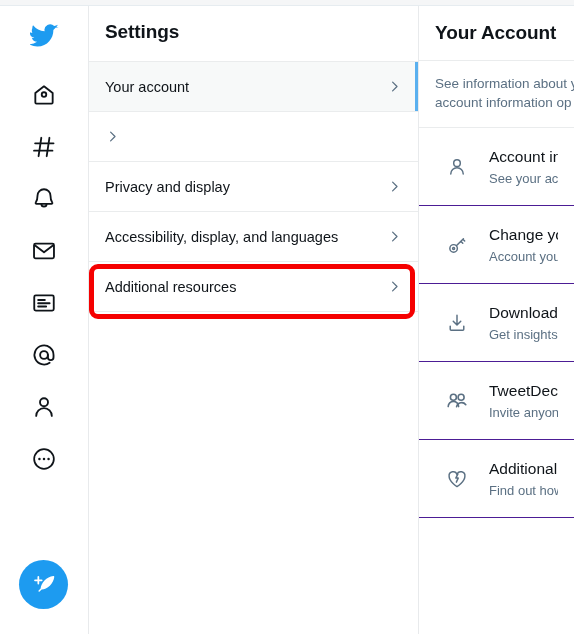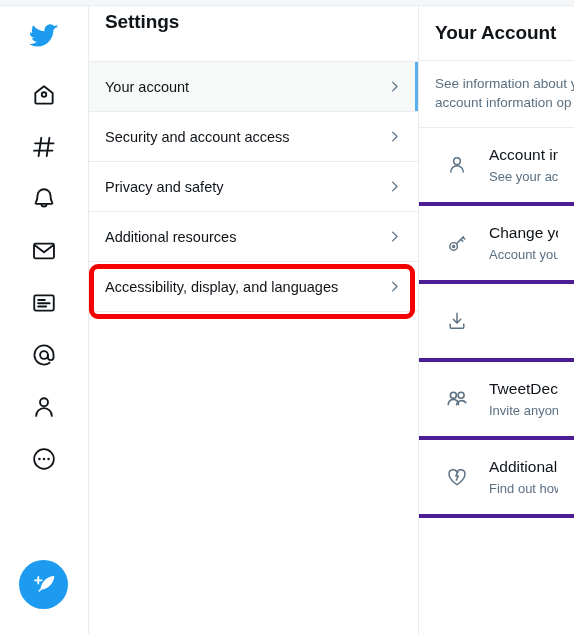--- a/index.html
+++ b/index.html
@@ -76,24 +76,24 @@
     min-width: 330px;
     height: 634px;
     box-sizing: border-box;
     background: #ffffff;
     border-right: 1px solid #e8eaec;
     position: relative;
   }
   .settings-header {
     height: 61px;
     display: flex;
-    align-items: flex-start;
+    align-items: center;
     padding-left: 16px;
     box-sizing: border-box;
-    padding-top: 11px;
+    padding-top: 3px;
   }
   .settings-title {
     font-size: 19px;
     font-weight: bold;
     color: #0f1419;
     letter-spacing: -0.1px;
   }
   .settings-list {
     border-top: 1px solid #eaeced;
   }
@@ -163,21 +163,21 @@
     color: #5b7083;
     border-bottom: 1px solid #eaeced;
     white-space: nowrap;
     overflow: hidden;
   }
   .detail-row {
     display: flex;
     align-items: center;
     padding: 14px 16px;
     box-sizing: border-box;
-    border-bottom: 4px solid #4c1d95;
+    border-bottom: 1px solid #4c1d95;
     min-height: 78px;
     cursor: pointer;
     white-space: nowrap;
     overflow: hidden;
   }
   .detail-icon {
     width: 44px;
     min-width: 44px;
     display: flex;
     align-items: center;
@@ -307,56 +307,55 @@
       <div class="settings-row selected">
         <span class="settings-row-label">Your account</span>
         <span class="chev">
           <svg width="15" height="15" viewBox="0 0 24 24" fill="none" stroke="#5b7083" stroke-width="2" stroke-linecap="round" stroke-linejoin="round">
               <path d="M9 5l7 7-7 7"></path>
             </svg>
         </span>
       </div>
 
       <div class="settings-row">
-        <span class="settings-row-label">Security and account access</span>
         <span class="chev">
           <svg width="15" height="15" viewBox="0 0 24 24" fill="none" stroke="#5b7083" stroke-width="2" stroke-linecap="round" stroke-linejoin="round">
               <path d="M9 5l7 7-7 7"></path>
             </svg>
         </span>
       </div>
 
       <div class="settings-row">
-        <span class="settings-row-label">Privacy and safety</span>
+        <span class="settings-row-label">Privacy and display</span>
         <span class="chev">
           <svg width="15" height="15" viewBox="0 0 24 24" fill="none" stroke="#5b7083" stroke-width="2" stroke-linecap="round" stroke-linejoin="round">
               <path d="M9 5l7 7-7 7"></path>
             </svg>
         </span>
       </div>
 
+
+      <div class="settings-row">
+        <span class="settings-row-label">Accessibility, display, and languages</span>
+        <span class="chev">
+          <svg width="15" height="15" viewBox="0 0 24 24" fill="none" stroke="#5b7083" stroke-width="2" stroke-linecap="round" stroke-linejoin="round">
+              <path d="M9 5l7 7-7 7"></path>
+            </svg>
+        </span>
+      </div>
 
       <div class="settings-row">
         <span class="settings-row-label">Additional resources</span>
         <span class="chev">
           <svg width="15" height="15" viewBox="0 0 24 24" fill="none" stroke="#5b7083" stroke-width="2" stroke-linecap="round" stroke-linejoin="round">
               <path d="M9 5l7 7-7 7"></path>
             </svg>
         </span>
       </div>
 
-      <div class="settings-row">
-        <span class="settings-row-label">Accessibility, display, and languages</span>
-        <span class="chev">
-          <svg width="15" height="15" viewBox="0 0 24 24" fill="none" stroke="#5b7083" stroke-width="2" stroke-linecap="round" stroke-linejoin="round">
-              <path d="M9 5l7 7-7 7"></path>
-            </svg>
-        </span>
-      </div>
-
     </div>
   </div>
 
   <div class="detail-col">
     <div class="detail-header">
       <span class="detail-title">Your Account</span>
     </div>
 
     <div class="detail-desc">
       <div>See information about y</div>
@@ -389,20 +388,24 @@
         <span class="detail-row-sub" style="display:block">Account you</span>
       </span>
     </div>
 
     <div class="detail-row">
       <span class="detail-icon">
         <svg width="22" height="22" viewBox="0 0 24 24" fill="none" stroke="#5b7083" stroke-width="1.6" stroke-linecap="round" stroke-linejoin="round">
           <path d="M12 3.6v10.2M7.9 10.1 12 14.2l4.1-4.1"></path>
           <path d="M4.6 15.4v3.4a1 1 0 0 0 1 1h12.8a1 1 0 0 0 1-1v-3.4"></path>
         </svg>
+      </span>
+      <span class="detail-text">
+        <span class="detail-row-title">Download</span>
+        <span class="detail-row-sub" style="display:block">Get insights</span>
       </span>
     </div>
 
     <div class="detail-row">
       <span class="detail-icon">
         <svg width="24" height="24" viewBox="0 0 24 24" fill="none" stroke="#5b7083" stroke-width="1.6" stroke-linecap="round">
           <circle cx="8.4" cy="8.2" r="3"></circle>
           <circle cx="16.1" cy="8.2" r="3"></circle>
           <path d="M3.2 17.6a5.2 5.2 0 0 1 10.4 0"></path>
           <path d="M11.6 17.6a5.2 5.2 0 0 1 9.2-1.9"></path>

